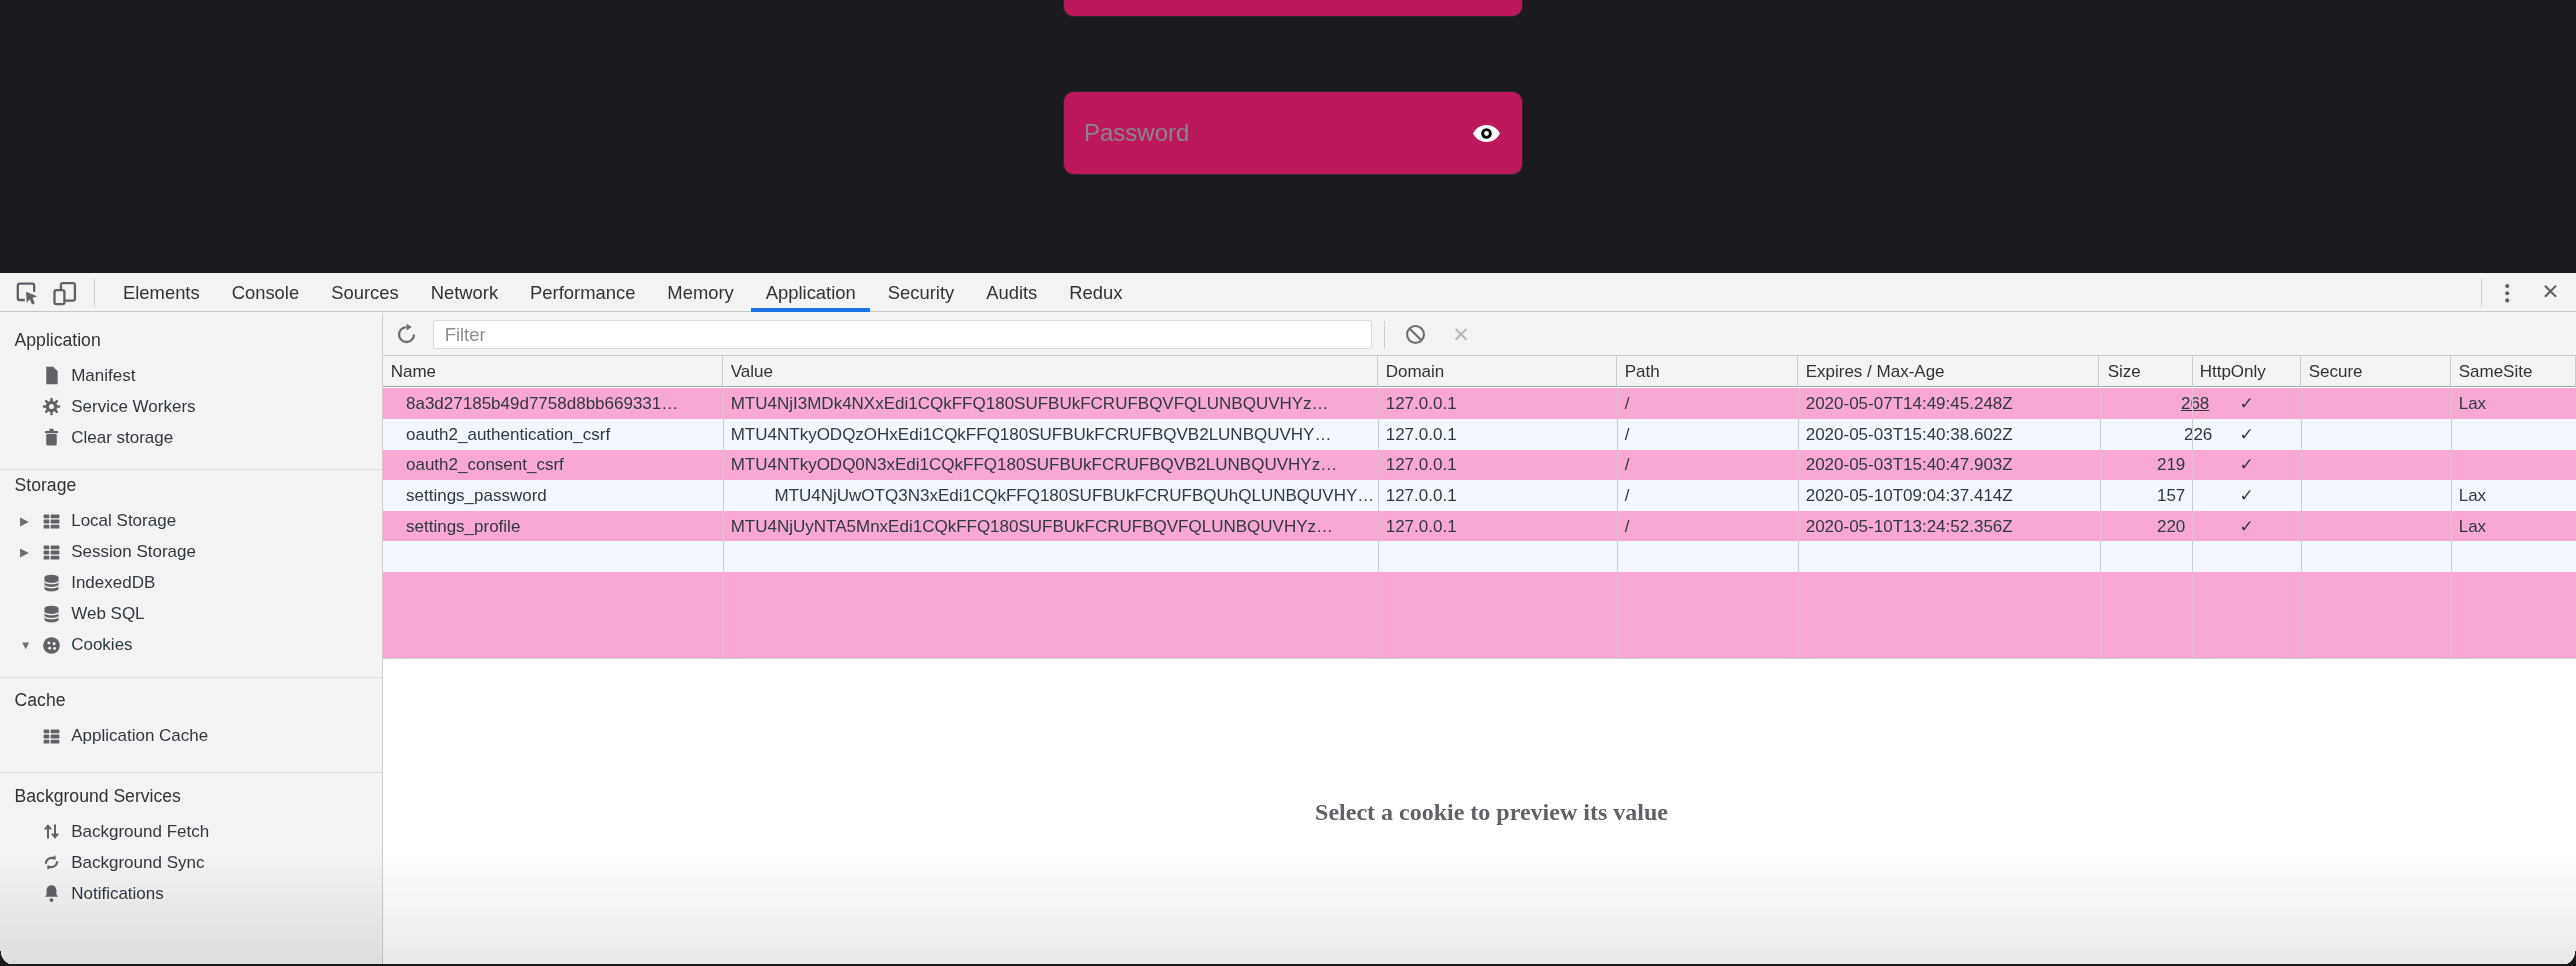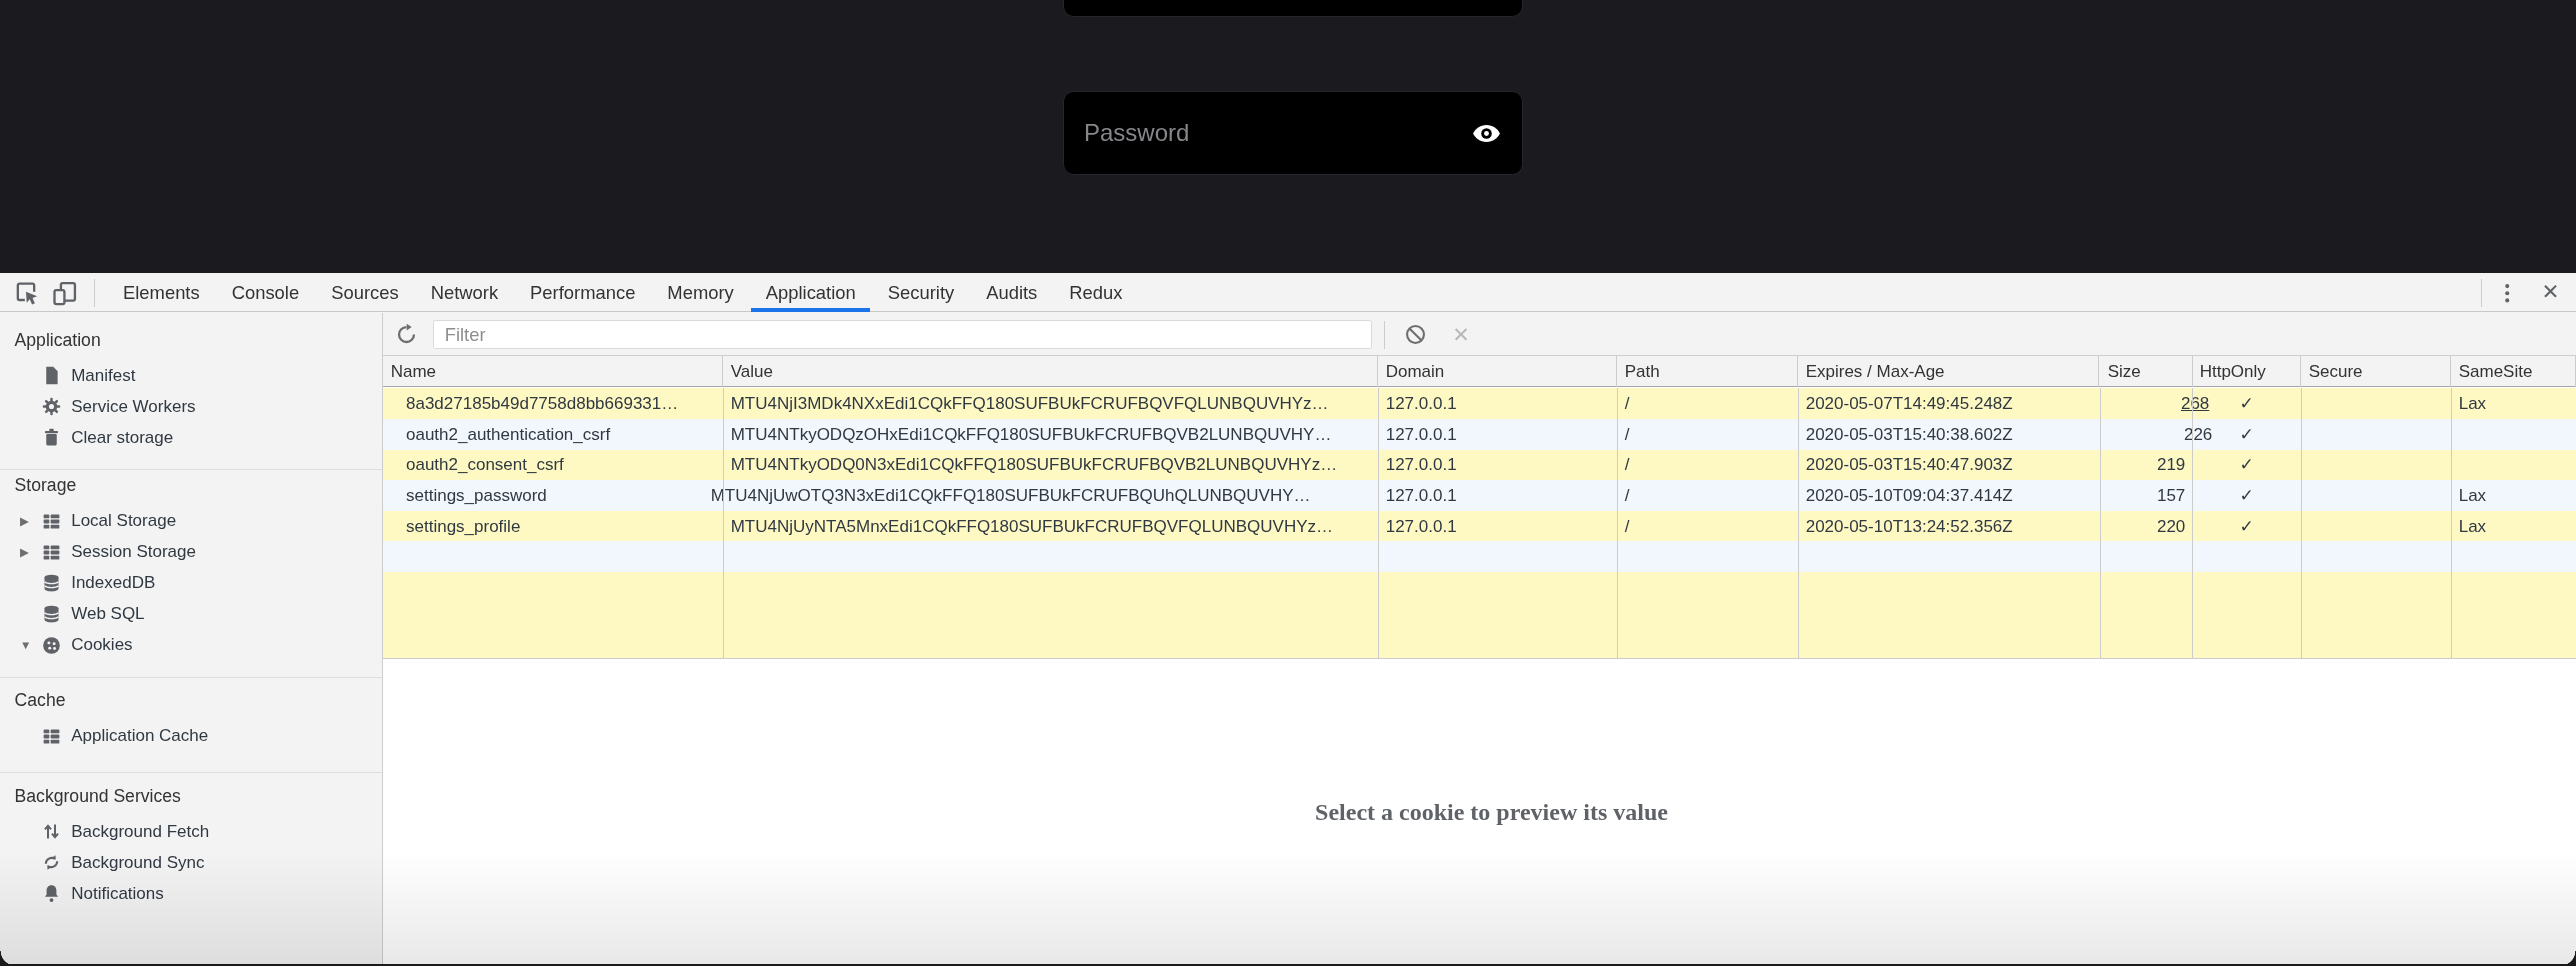--- a/index.html
+++ b/index.html
@@ -2,21 +2,21 @@
 <html style="font-size:12.3px"><head>
 <meta charset="utf-8">
 <style>
   * { margin:0; padding:0; box-sizing:border-box; }
   html,body { width:2576px; height:966px; overflow:hidden; background:#fff;
               font-family:"Liberation Sans", sans-serif; }
   .stage { position:absolute; left:0; top:0; width:2576px; height:966px; overflow:hidden; }
 
   
   .page-top { position:absolute; left:0; top:0; width:2576px; height:273px; background:#1b1b1f; }
-  .field { position:absolute; left:1063px; width:460px; background:#000000; border-radius:10.7px;
+  .field { position:absolute; left:1063px; width:460px; background:#be185d; border-radius:10.7px;
            border:0.8px solid #26262b; }
   .field.cut { top:-48px; height:65px; }
   .field.pw { top:91px; height:84px; display:flex; align-items:center; }
   .pw-input { flex:1; background:transparent; border:none; outline:none; color:#ddd;
               font-size:24px; padding-left:20px; font-family:"Liberation Sans",sans-serif; }
   .pw-input::placeholder { color:#86868b; opacity:1; }
   .eye { width:31px; height:31px; margin-right:20px; flex:0 0 auto; }
 
   
   .devtools { position:absolute; left:0; top:273px; width:2576px; height:693px; background:#f3f3f3; }
@@ -61,21 +61,21 @@
   .filter-input::placeholder { color:#8e8e8e; opacity:1; }
   .t-sep { position:absolute; left:1001px; top:7.7px; width:0.8px; height:28px; background:#ccc; }
   .blockicon { position:absolute; left:1021px; top:10px; width:23px; height:23px; }
   .clearx { position:absolute; left:1064px; top:0; height:43px; line-height:43px; font-size:21px;
             color:#b9b9b9; width:28px; text-align:center; }
 
   .grid-header { position:absolute; left:0; top:43px; width:2193px; height:31px; background:#f3f3f3;
                  border-bottom:1.5px solid #a5a5a5; }
   .hcell { position:absolute; top:0; height:31px; line-height:31px; font-size:17px; color:#333;
            padding-left:7.7px; border-right:0.8px solid #ccc; white-space:nowrap; overflow:hidden; }
-  .tbody { position:absolute; left:0; top:75px; width:2193px; height:271px; background:#fef9c3;
+  .tbody { position:absolute; left:0; top:75px; width:2193px; height:271px; background:#f9a8d4;
            border-bottom:0.8px solid #ccc; }
   .vline { position:absolute; top:0; width:0.8px; height:271px; background:#ccc; }
   .t-row { position:absolute; left:0; width:2193px; height:31px; }
   .t-row.stripe { background:#f2f6fd; }
   .cell { position:absolute; top:0; height:31px; line-height:31px; font-size:17px; color:#303942;
           padding:0 7.7px; white-space:nowrap; overflow:hidden; }
   .cell.c-name { padding-left:23px; }
   .cell.c-right { text-align:right; }
   .cell.c-center { text-align:center; padding:0; }
 
@@ -355,21 +355,21 @@
             <div class="cell" style="left: 995px; width: 239px;">127.0.0.1</div>
             <div class="cell" style="left: 1234px; width: 181px;">/</div>
             <div class="cell" style="left: 1415px; width: 301px;">2020-05-03T15:40:47.903Z</div>
             <div class="cell c-right" style="left: 1717px; width: 93px;">219</div>
             <div class="cell c-center" style="left: 1809px; width: 109px;">✓</div>
             <div class="cell" style="left: 1918px; width: 150px;"></div>
             <div class="cell" style="left: 2068px; width: 125px;"></div>
           </div>
           <div class="t-row stripe" style="top: 92px;">
             <div class="cell c-name" style="left: 0px; width: 340px;">settings_password</div>
-            <div class="cell" style="left: 320px; width: 655px;">MTU4NjUwOTQ3N3xEdi1CQkFFQ180SUFBUkFCRUFBQUhQLUNBQUVHY…</div>
+            <div class="cell" style="left: 344px; width: 655px; text-align: right;">MTU4NjUwOTQ3N3xEdi1CQkFFQ180SUFBUkFCRUFBQUhQLUNBQUVHY…</div>
             <div class="cell" style="left: 995px; width: 239px;">127.0.0.1</div>
             <div class="cell" style="left: 1234px; width: 181px;">/</div>
             <div class="cell" style="left: 1415px; width: 301px;">2020-05-10T09:04:37.414Z</div>
             <div class="cell c-right" style="left: 1717px; width: 93px;">157</div>
             <div class="cell c-center" style="left: 1809px; width: 109px;">✓</div>
             <div class="cell" style="left: 1918px; width: 150px;"></div>
             <div class="cell" style="left: 2068px; width: 125px;">Lax</div>
           </div>
           <div class="t-row" style="top: 123px;">
             <div class="cell c-name" style="left: 0px; width: 340px;">settings_profile</div>

